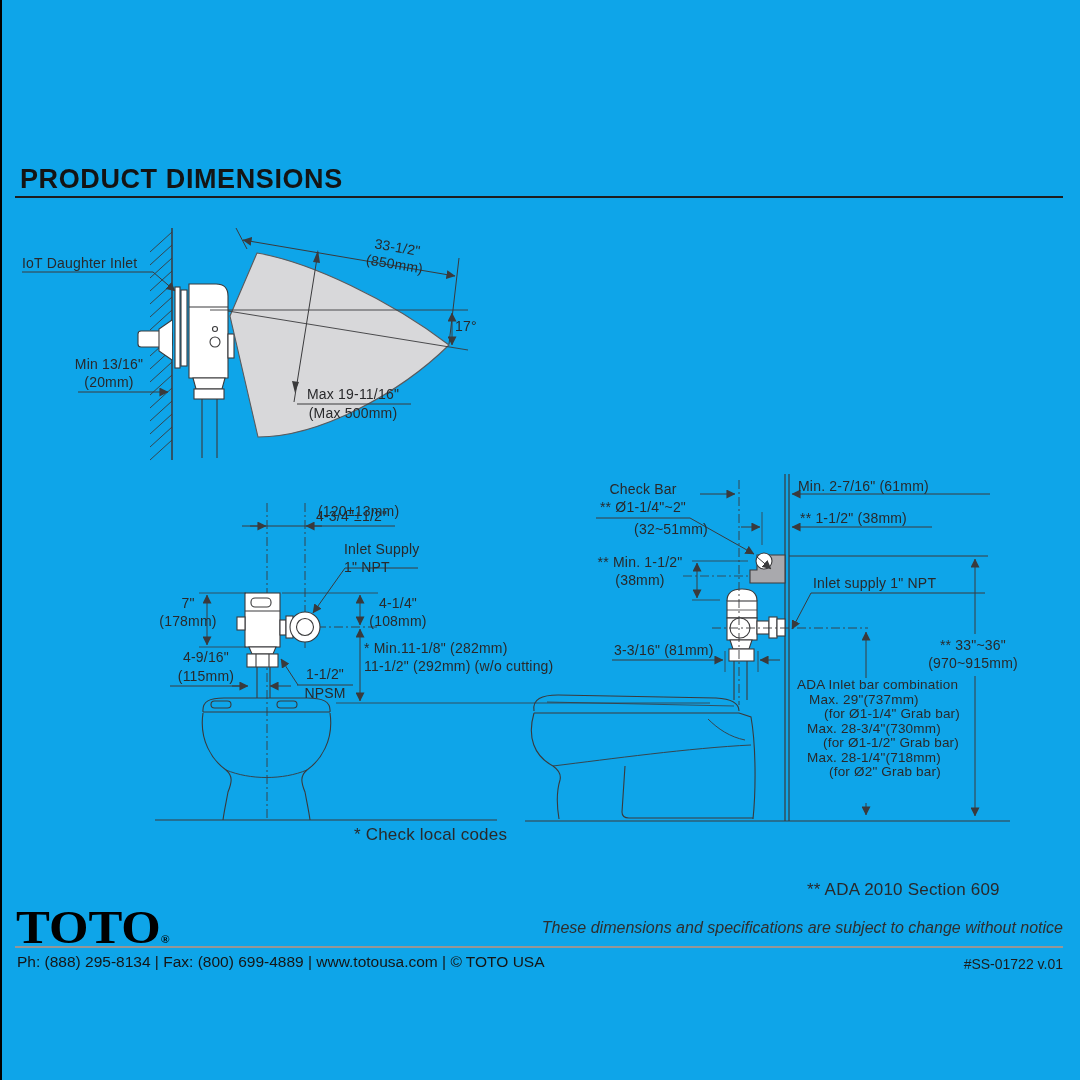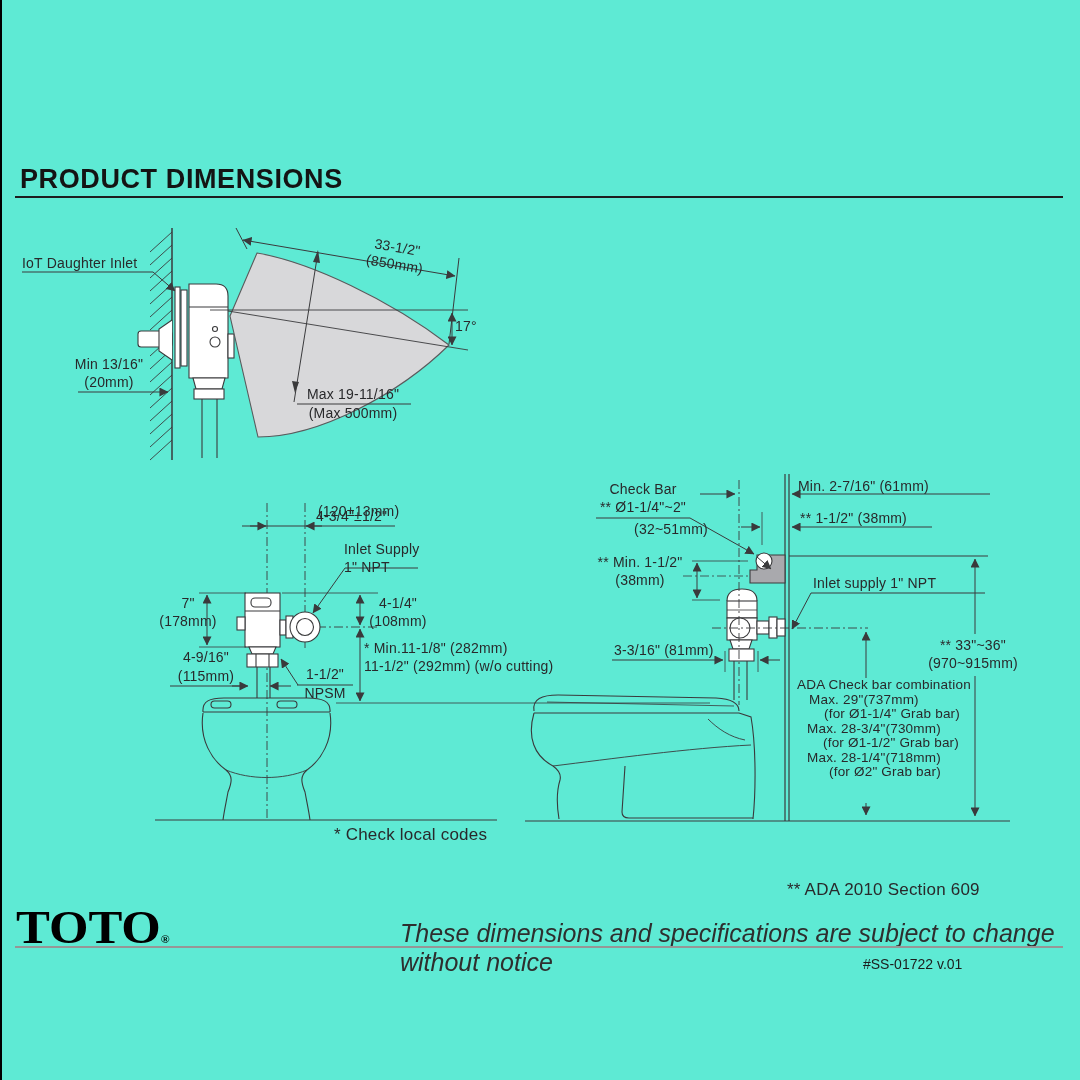--- a/index.html
+++ b/index.html
@@ -1,36 +1,36 @@
 <!DOCTYPE html>
 <html><head>
 <meta charset="utf-8">
 <style>
   html,body{margin:0;padding:0;background:#fff;}
-  .page{position:relative;width:1080px;height:1080px;background:#5eead4;overflow:hidden;
+  .page{position:relative;width:1080px;height:1080px;background:#0ea5e9;overflow:hidden;
         font-family:"Liberation Sans",sans-serif;color:#29292b;}
   .left-edge{position:absolute;left:0;top:0;width:2px;height:1080px;background:#000;}
   .title{position:absolute;left:20px;top:164px;font-size:27px;font-weight:bold;
          letter-spacing:.6px;color:#141414;white-space:nowrap;}
   .title-rule{position:absolute;left:15px;top:196px;width:1048px;height:2px;background:#1d1d1f;}
   svg{position:absolute;overflow:visible;}
   .lbl{position:absolute;font-size:14px;line-height:18px;letter-spacing:.2px;
        color:#29292b;white-space:nowrap;}
   .ctr{text-align:center;}
   .rot{transform:rotate(9.5deg);line-height:17px;}
-  .note{font-size:17px;letter-spacing:.2px;}
+  .note{font-size:17px;letter-spacing:.2px;margin-left:20px;}
   .ada{font-size:13.5px;line-height:14.5px;}
   .logo{position:absolute;left:16px;top:900px;font-family:"Liberation Serif",serif;
         font-weight:bold;font-size:47px;color:#000;transform:scaleX(1.08);transform-origin:left;}
   .logo .reg{font-size:11px;font-weight:bold;}
   .footer-rule{position:absolute;left:15px;top:946px;width:1048px;height:2px;background:#969696;}
-  .disclaimer{position:absolute;left:400px;top:919px;width:663px;text-align:left;
-              font-style:italic;font-size:25px;color:#2e2e2e;}
+  .disclaimer{position:absolute;left:400px;top:919px;width:663px;text-align:right;
+              font-style:italic;font-size:16px;color:#2e2e2e;}
   .contact{position:absolute;left:17px;top:953px;font-size:15.5px;color:#151515;}
-  .docnum{position:absolute;left:863px;top:956px;width:200px;text-align:left;
+  .docnum{position:absolute;left:863px;top:956px;width:200px;text-align:right;
           font-size:14px;color:#1c1c1c;}
 </style>
 </head>
 <body>
 
 <div class="page">
   <div class="left-edge"></div>
 
   <div class="title">PRODUCT DIMENSIONS</div>
   <div class="title-rule"></div>
@@ -244,27 +244,28 @@
     <div>** Min. 1-1/2"</div>
     <div>(38mm)</div>
   </div>
   <div class="lbl" style="left:813px;top:574px">Inlet supply 1" NPT</div>
   <div class="lbl" style="left:614px;top:641px">3-3/16" (81mm)</div>
   <div class="lbl ctr" style="left:924px;top:636px;width:98px">
     <div>** 33"~36"</div>
     <div>(970~915mm)</div>
   </div>
   <div class="lbl ada" style="left:797px;top:678px">
-    <div>ADA Check bar combination</div>
+    <div>ADA Inlet bar combination</div>
     <div style="padding-left:12px">Max. 29"(737mm)</div>
     <div style="padding-left:27px">(for Ø1-1/4" Grab bar)</div>
     <div style="padding-left:10px">Max. 28-3/4"(730mm)</div>
     <div style="padding-left:26px">(for Ø1-1/2" Grab bar)</div>
     <div style="padding-left:10px">Max. 28-1/4"(718mm)</div>
     <div style="padding-left:32px">(for Ø2" Grab bar)</div>
   </div>
   <div class="lbl note" style="left:787px;top:881px">** ADA 2010 Section 609</div>
 
   <div class="logo"><span>TOTO</span><span class="reg">®</span></div>
   <div class="disclaimer">These dimensions and specifications are subject to change without notice</div>
   <div class="footer-rule"></div>
+  <div class="contact">Ph: (888) 295-8134 | Fax: (800) 699-4889 | www.totousa.com | © TOTO USA</div>
   <div class="docnum">#SS-01722 v.01</div>
 </div>
 
 </body></html>

